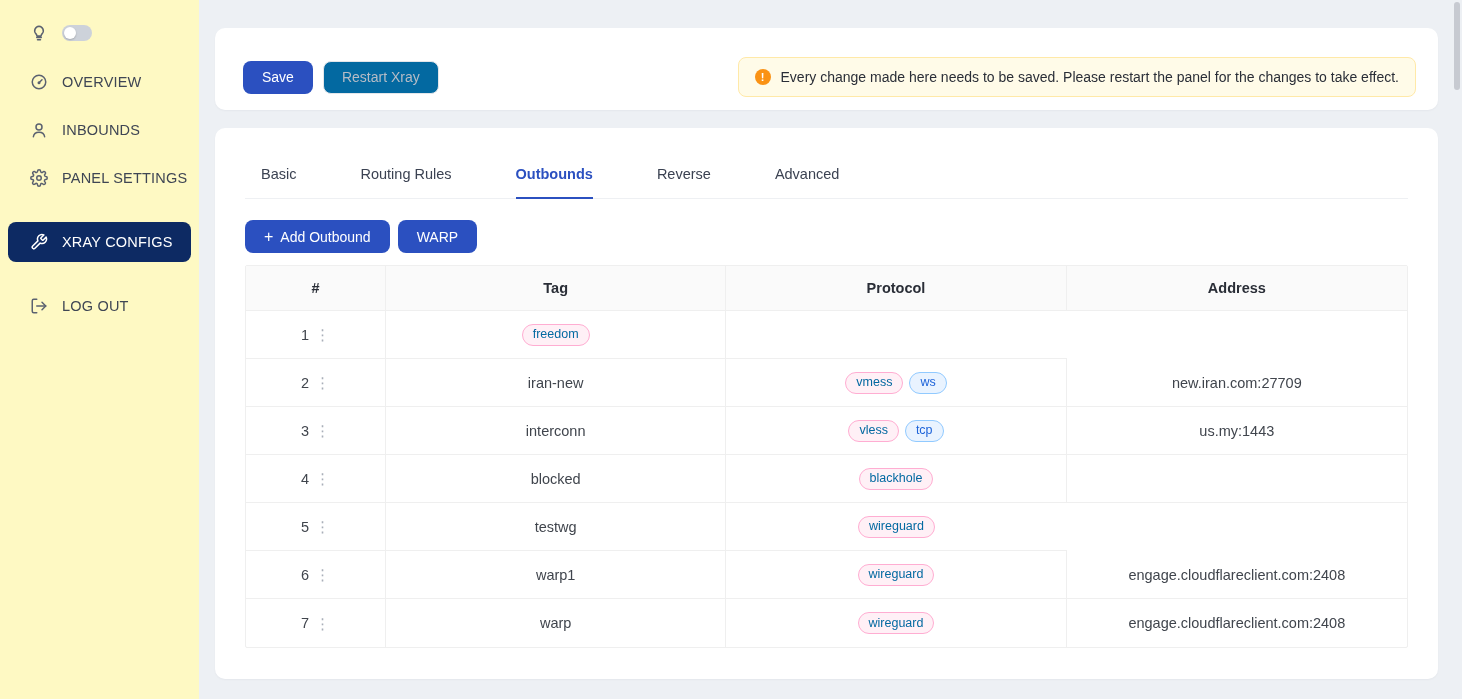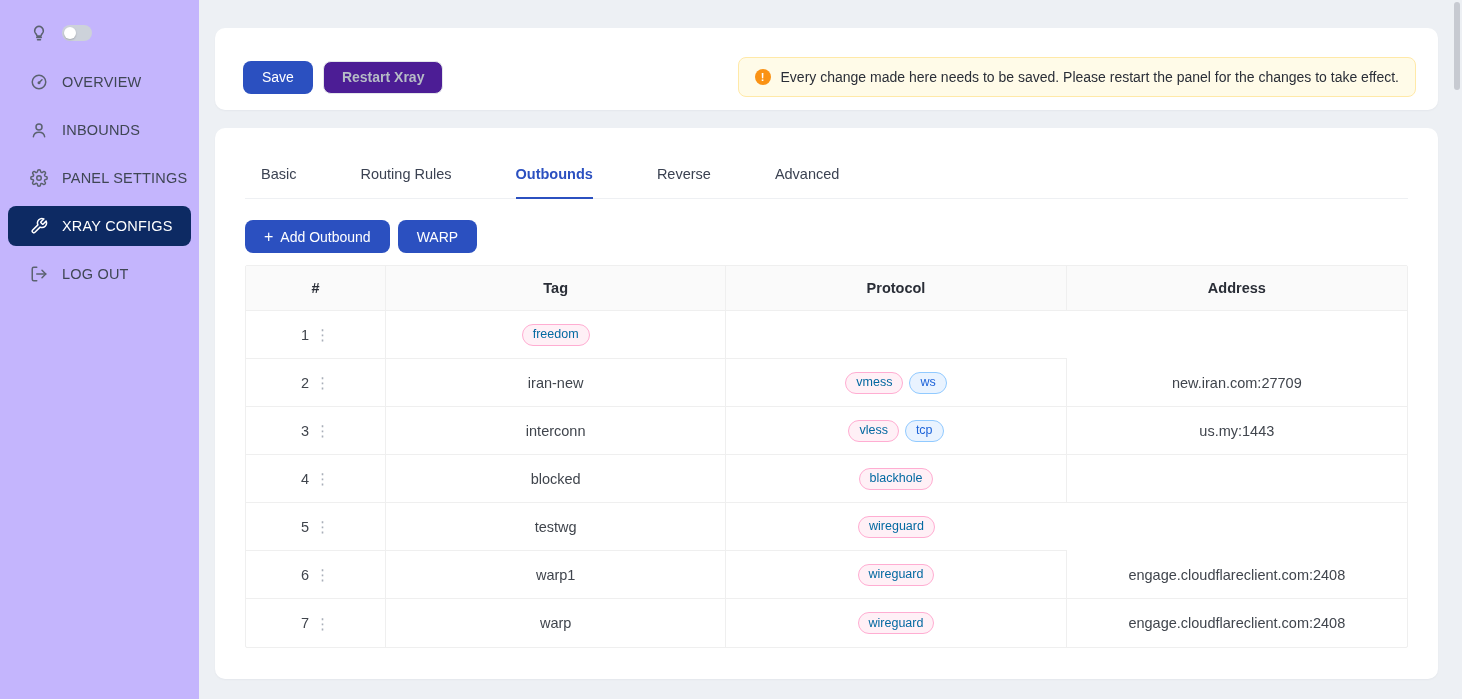--- a/index.html
+++ b/index.html
@@ -7,60 +7,60 @@
   body {
     font-family:"Liberation Sans", sans-serif;
     background:#edf0f4;
     color:#3f4654;
     position:relative;
   }
   .app { display:flex; width:100%; height:100%; }
 
   
   .sidebar {
-    width:199px; height:100%; background:#c4b5fd; flex:0 0 199px;
+    width:199px; height:100%; background:#fef9c3; flex:0 0 199px;
     padding-top:18px;
   }
   .theme-row { display:flex; align-items:center; gap:14px; padding:6px 0 10px 30px; }
   .icon { display:inline-flex; align-items:center; justify-content:center; color:#5b6270; }
   .icon svg { width:18px; height:18px; }
   .toggle {
     width:30px; height:16px; border-radius:9px; background:#cdd2da; position:relative;
     display:inline-block; cursor:pointer;
   }
   .toggle .knob {
     position:absolute; left:2px; top:2px; width:12px; height:12px; border-radius:50%;
     background:#ffffff; box-shadow:0 1px 2px rgba(0,0,0,.2);
   }
   .menu { display:flex; flex-direction:column; margin-top:6px; }
   .menu-item {
     height:48px; display:flex; align-items:center; gap:14px; padding-left:30px;
     font-size:14.5px; color:#3f4654; cursor:pointer; letter-spacing:.2px;
   }
   .menu-item.active {
-    background:#0d2a63; color:#ffffff; height:40px; margin:4px 8px;
+    background:#0d2a63; color:#ffffff; height:40px; margin:20px 8px;
     border-radius:8px; padding-left:22px;
   }
   .menu-item.active .icon { color:#ffffff; }
 
   
   .main { flex:1; padding:28px 24px 24px 16px; }
   .card {
     background:#ffffff; border-radius:10px; box-shadow:0 1px 2px rgba(16,24,40,.04);
   }
   .toolbar-card {
     height:82px; display:flex; align-items:center; padding:16px 22px 0 28px; gap:10px;
   }
   .btn {
     font-family:"Liberation Sans", sans-serif;
     height:33px; border-radius:8px; border:1px solid transparent; font-size:14px;
     padding:0 18px; cursor:pointer; display:inline-flex; align-items:center; gap:7px;
   }
   .btn.primary { background:#2b50c0; color:#ffffff; }
-  .btn.disabled { background:#4c1d95; border-color:#e3e6ea; color:#b6bcc6; cursor:not-allowed;font-weight:bold; }
+  .btn.disabled { background:#0369a1; border-color:#e3e6ea; color:#b6bcc6; cursor:not-allowed; }
   .alert {
     margin-left:auto; height:40px; background:#fffbe8; border:1px solid #ffe9a8;
     border-radius:8px; display:flex; align-items:center; gap:10px; padding:0 16px;
     font-size:14px; color:#2a2e37;
   }
   .alert-icon {
     width:16px; height:16px; border-radius:50%; background:#fa9214; color:#ffffff;
     font-size:11px; font-weight:bold; display:inline-flex; align-items:center; justify-content:center;
     flex:0 0 16px;
   }

